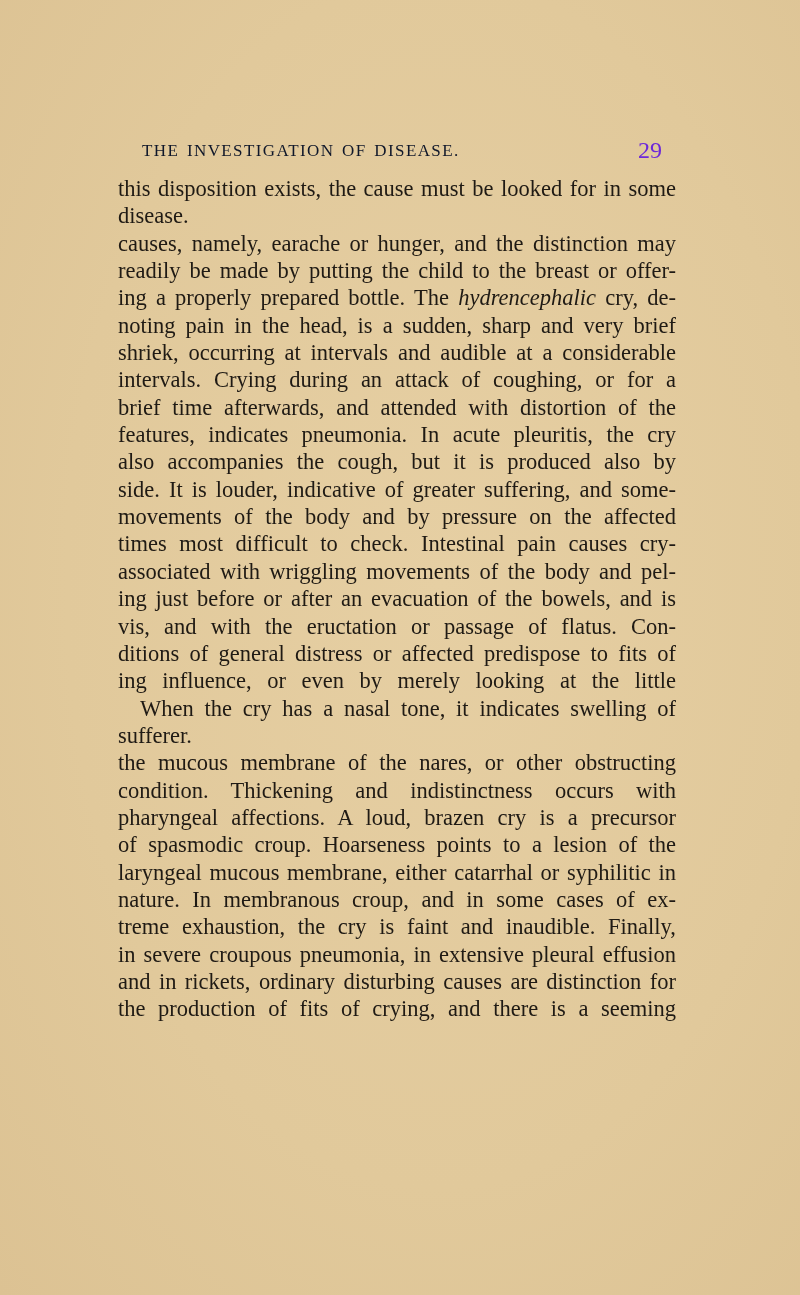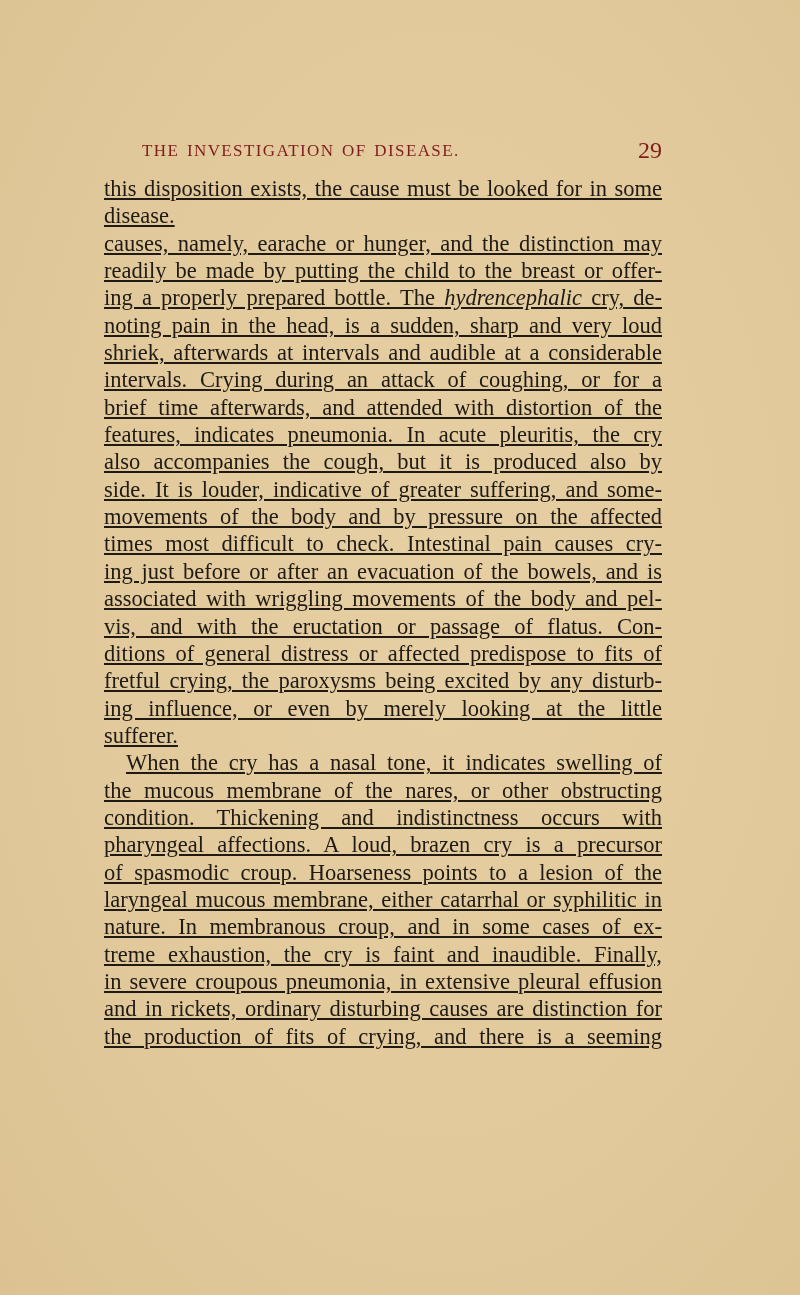--- a/index.html
+++ b/index.html
@@ -29,35 +29,34 @@
       width: 558px;
       height: 30px;
     }
     .running-title {
       position: absolute;
       left: 38px;
       top: 10px;
       font-size: 17px;
       letter-spacing: 1.4px;
       word-spacing: 2px;
-      color: #7f1d1d;
+      color: #0f172a;
     }
     .page-number {
       position: absolute;
       right: 0;
       top: 6px;
       font-size: 24px;
-      color: #7f1d1d;
+      color: #6d28d9;
     }
     .body-text {
       position: absolute;
       top: 175px;
-      left: 0;
+      left: 14px;
       width: 558px;
-      text-decoration: underline;
     }
     .line {
       height: 27.35px;
       line-height: 27.35px;
       font-size: 22.5px;
       white-space: nowrap;
       text-align: justify;
       text-align-last: justify;
       display: block;
     }
@@ -81,37 +80,36 @@
     <span class="running-title">THE INVESTIGATION OF DISEASE.</span>
     <span class="page-number">29</span>
   </div>
 
   <div class="body-text">
     <span class="line">this disposition exists, the cause must be looked for in some</span>
     <span class="line last">disease.</span>
     <span class="line">causes, namely, earache or hunger, and the distinction may</span>
     <span class="line">readily be made by putting the child to the breast or offer-</span>
     <span class="line"><span>ing a properly prepared bottle.  The </span><em>hydrencephalic</em><span> cry, de-</span></span>
-    <span class="line">noting pain in the head, is a sudden, sharp and very loud</span>
-    <span class="line">shriek, afterwards at intervals and audible at a considerable</span>
+    <span class="line">noting pain in the head, is a sudden, sharp and very brief</span>
+    <span class="line">shriek, occurring at intervals and audible at a considerable</span>
     <span class="line">intervals.  Crying during an attack of coughing, or for a</span>
     <span class="line">brief time afterwards, and attended with distortion of the</span>
     <span class="line">features, indicates pneumonia.  In acute pleuritis, the cry</span>
     <span class="line">also accompanies the cough, but it is produced also by</span>
     <span class="line">side.  It is louder, indicative of greater suffering, and some-</span>
     <span class="line">movements of the body and by pressure on the affected</span>
     <span class="line">times most difficult to check.  Intestinal pain causes cry-</span>
+    <span class="line">associated with wriggling movements of the body and pel-</span>
     <span class="line">ing just before or after an evacuation of the bowels, and is</span>
-    <span class="line">associated with wriggling movements of the body and pel-</span>
     <span class="line">vis, and with the eructation or passage of flatus.  Con-</span>
     <span class="line">ditions of general distress or affected predispose to fits of</span>
-    <span class="line">fretful crying, the paroxysms being excited by any disturb-</span>
     <span class="line">ing influence, or even by merely looking at the little</span>
+    <span class="line indent">When the cry has a nasal tone, it indicates swelling of</span>
     <span class="line last">sufferer.</span>
-    <span class="line indent">When the cry has a nasal tone, it indicates swelling of</span>
     <span class="line">the mucous membrane of the nares, or other obstructing</span>
     <span class="line">condition.  Thickening and indistinctness occurs with</span>
     <span class="line">pharyngeal affections.  A loud, brazen cry is a precursor</span>
     <span class="line">of spasmodic croup.  Hoarseness points to a lesion of the</span>
     <span class="line">laryngeal mucous membrane, either catarrhal or syphilitic in</span>
     <span class="line">nature.  In membranous croup, and in some cases of ex-</span>
     <span class="line">treme exhaustion, the cry is faint and inaudible.  Finally,</span>
     <span class="line">in severe croupous pneumonia, in extensive pleural effusion</span>
     <span class="line">and in rickets, ordinary disturbing causes are distinction for</span>
     <span class="line">the production of fits of crying, and there is a seeming</span>

